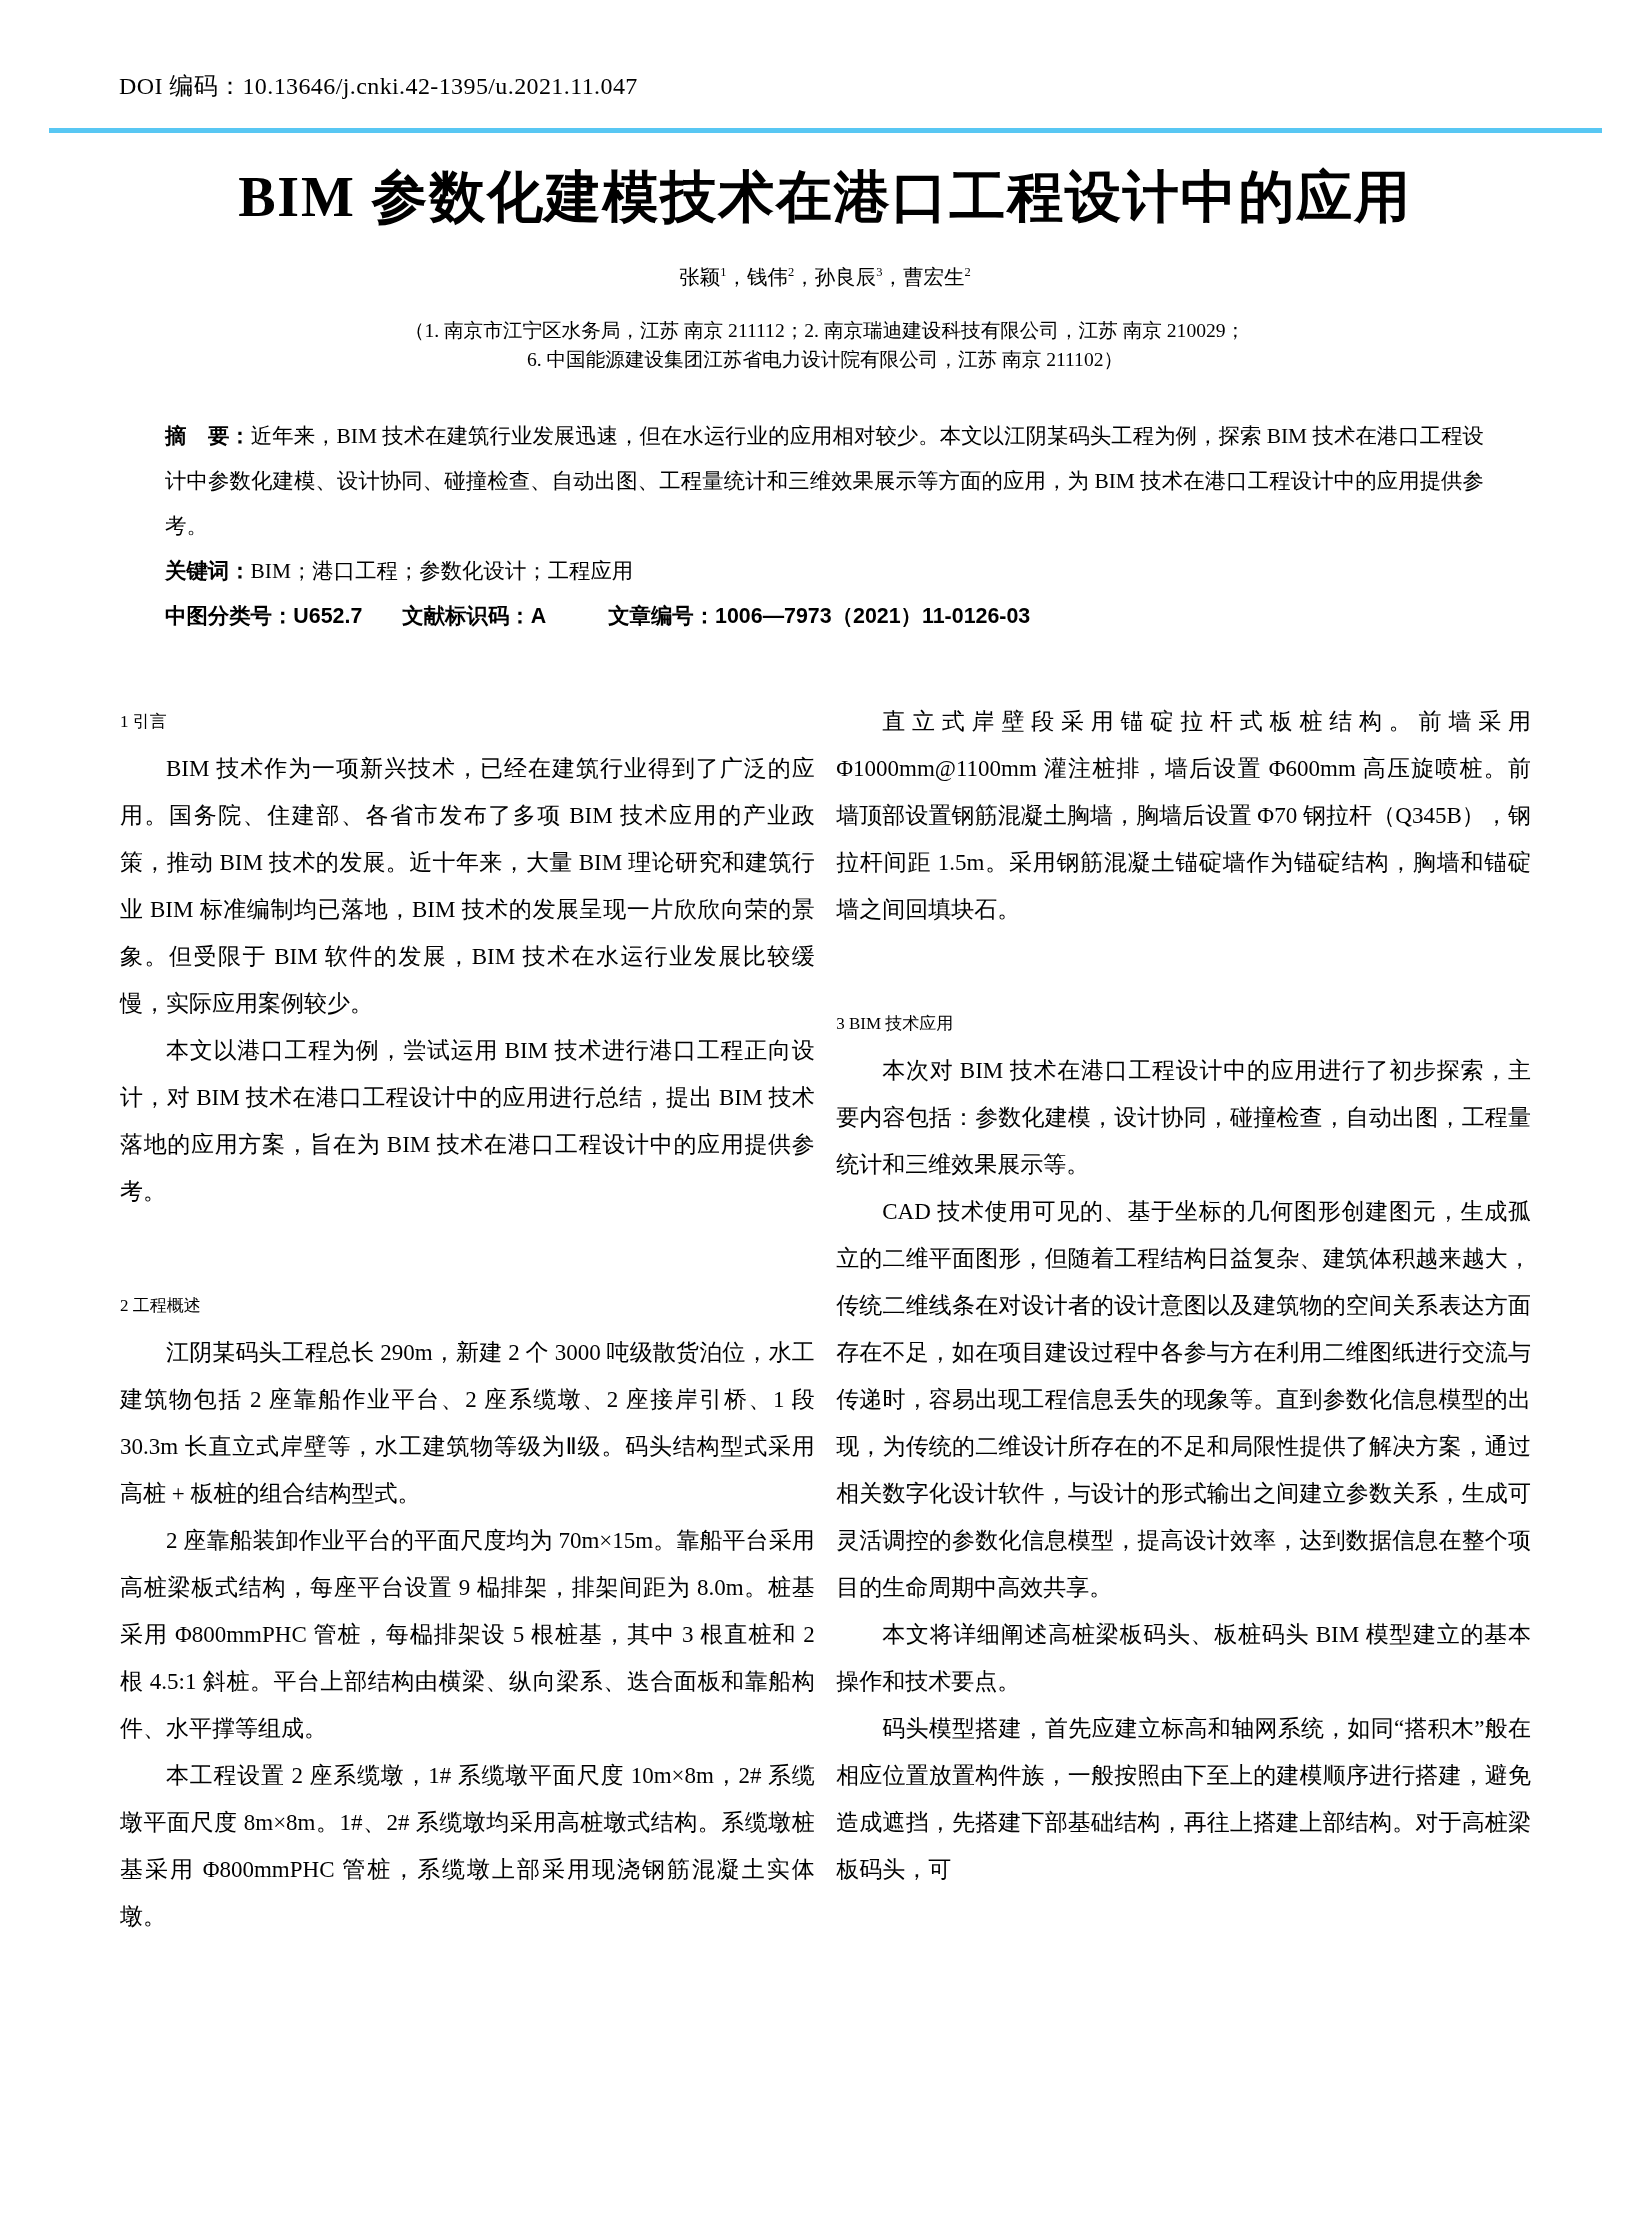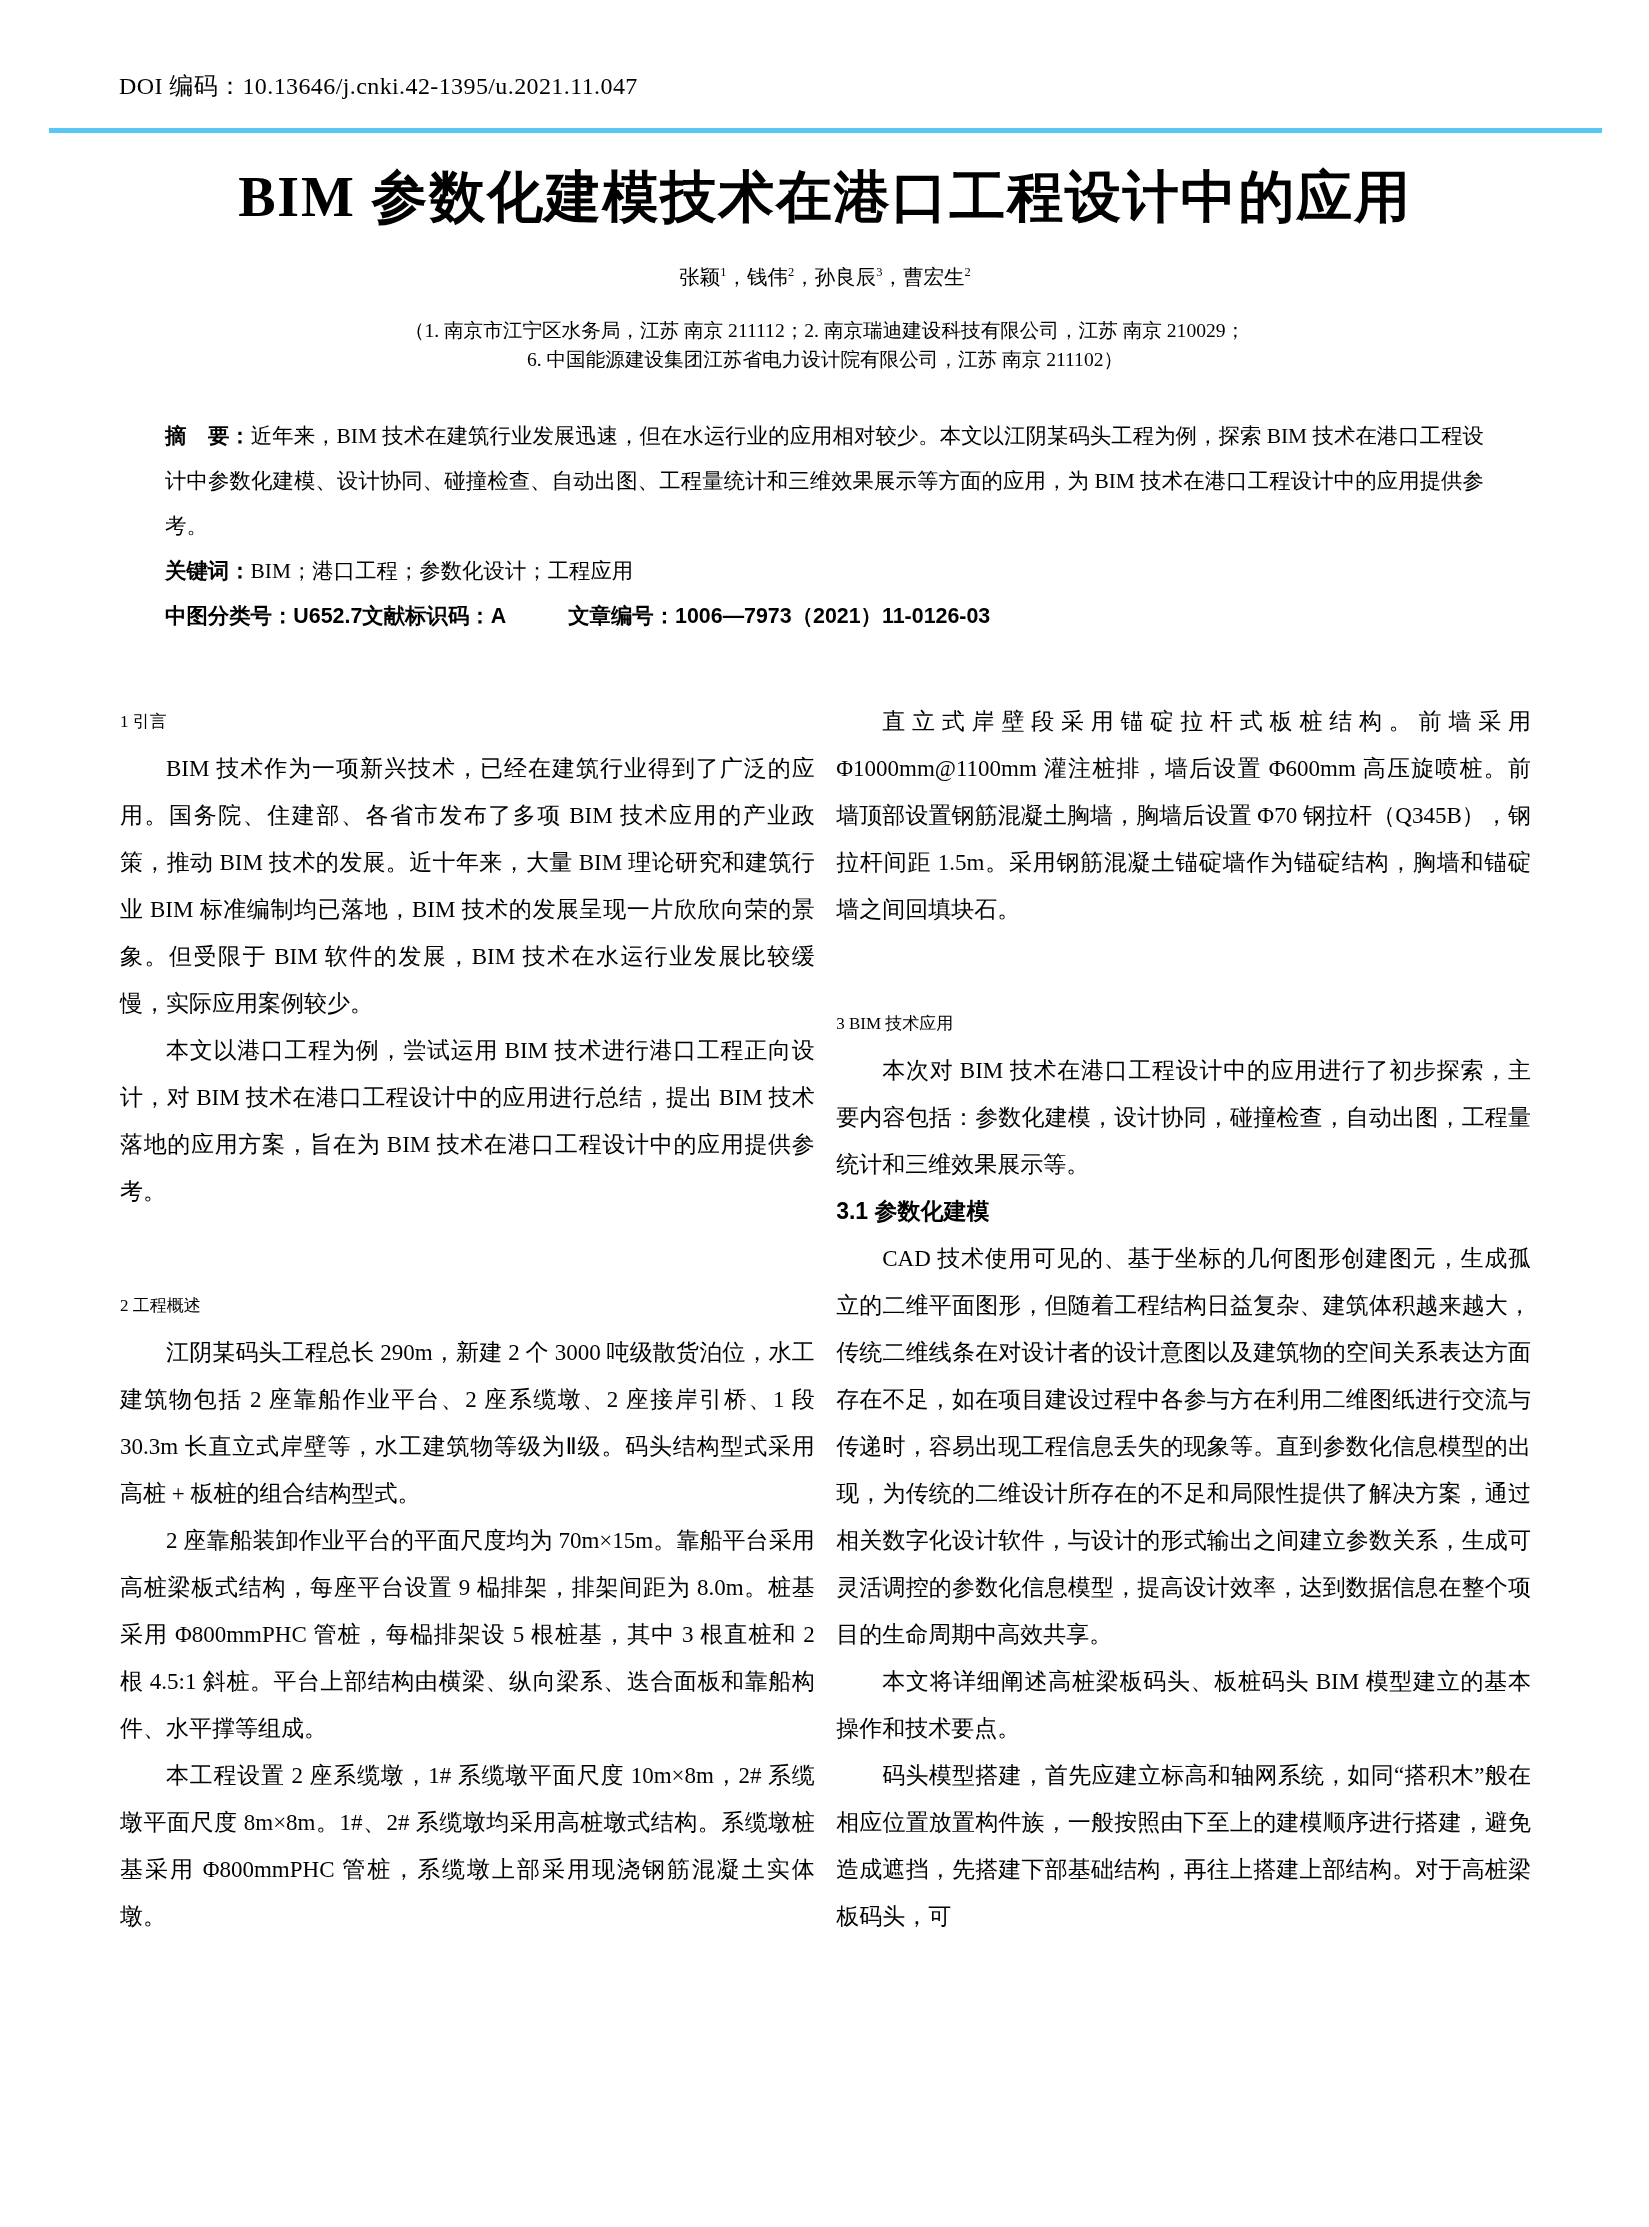--- a/index.html
+++ b/index.html
@@ -38,21 +38,21 @@
   }
   .meta p{margin:0;}
   .lbl{
     font-family:"Liberation Sans", sans-serif;
     font-weight:bold;
   }
   .clc-val{
     font-family:"Liberation Sans", sans-serif;
     font-weight:bold;
   }
-  .gap1{}
+  .gap1{margin-left:40px;}
   .gap2{margin-left:62px;}
   .columns{
     position:absolute;left:120px;top:698px;width:1411px;
     display:flex;column-gap:21.4px;
   }
   .col{
     width:695px;
     font-size:23px;line-height:47px;text-align:justify;
   }
   .col p{margin:0;text-indent:2em;}
@@ -122,21 +122,20 @@
       <p>本文以港口工程为例，尝试运用 BIM 技术进行港口工程正向设计，对 BIM 技术在港口工程设计中的应用进行总结，提出 BIM 技术落地的应用方案，旨在为 BIM 技术在港口工程设计中的应用提供参考。</p>
       <h2>2 工程概述</h2>
       <p>江阴某码头工程总长 290m，新建 2 个 3000 吨级散货泊位，水工建筑物包括 2 座靠船作业平台、2 座系缆墩、2 座接岸引桥、1 段 30.3m 长直立式岸壁等，水工建筑物等级为Ⅱ级。码头结构型式采用高桩 + 板桩的组合结构型式。</p>
       <p>2 座靠船装卸作业平台的平面尺度均为 70m×15m。靠船平台采用高桩梁板式结构，每座平台设置 9 榀排架，排架间距为 8.0m。桩基采用 Φ800mmPHC 管桩，每榀排架设 5 根桩基，其中 3 根直桩和 2 根 4.5:1 斜桩。平台上部结构由横梁、纵向梁系、迭合面板和靠船构件、水平撑等组成。</p>
       <p>本工程设置 2 座系缆墩，1# 系缆墩平面尺度 10m×8m，2# 系缆墩平面尺度 8m×8m。1#、2# 系缆墩均采用高桩墩式结构。系缆墩桩基采用 Φ800mmPHC 管桩，系缆墩上部采用现浇钢筋混凝土实体墩。</p>
     </div>
     <div class="col">
       <p>直立式岸壁段采用锚碇拉杆式板桩结构。前墙采用 Φ1000mm@1100mm 灌注桩排，墙后设置 Φ600mm 高压旋喷桩。前墙顶部设置钢筋混凝土胸墙，胸墙后设置 Φ70 钢拉杆（Q345B），钢拉杆间距 1.5m。采用钢筋混凝土锚碇墙作为锚碇结构，胸墙和锚碇墙之间回填块石。</p>
       <h2>3 BIM 技术应用</h2>
       <p>本次对 BIM 技术在港口工程设计中的应用进行了初步探索，主要内容包括：参数化建模，设计协同，碰撞检查，自动出图，工程量统计和三维效果展示等。</p>
-      <h3>3.1 参数化建模</h3>
       <p>CAD 技术使用可见的、基于坐标的几何图形创建图元，生成孤立的二维平面图形，但随着工程结构日益复杂、建筑体积越来越大，传统二维线条在对设计者的设计意图以及建筑物的空间关系表达方面存在不足，如在项目建设过程中各参与方在利用二维图纸进行交流与传递时，容易出现工程信息丢失的现象等。直到参数化信息模型的出现，为传统的二维设计所存在的不足和局限性提供了解决方案，通过相关数字化设计软件，与设计的形式输出之间建立参数关系，生成可灵活调控的参数化信息模型，提高设计效率，达到数据信息在整个项目的生命周期中高效共享。</p>
       <p>本文将详细阐述高桩梁板码头、板桩码头 BIM 模型建立的基本操作和技术要点。</p>
       <p>码头模型搭建，首先应建立标高和轴网系统，如同“搭积木”般在相应位置放置构件族，一般按照由下至上的建模顺序进行搭建，避免造成遮挡，先搭建下部基础结构，再往上搭建上部结构。对于高桩梁板码头，可</p>
     </div>
   </div>
 
 
 </div>
 
 

